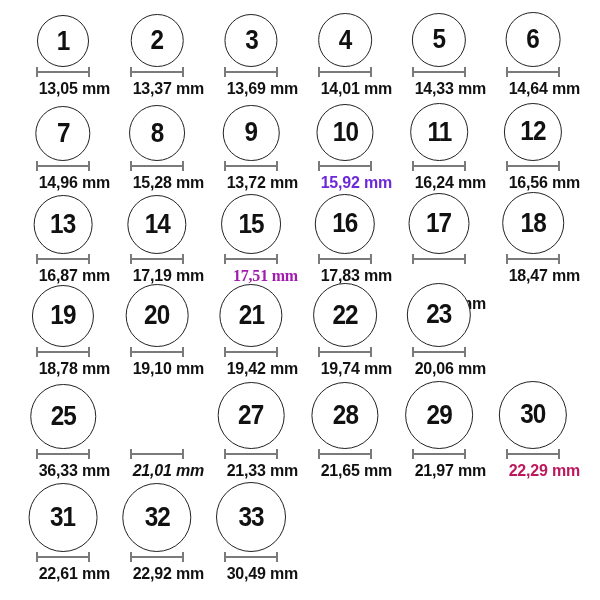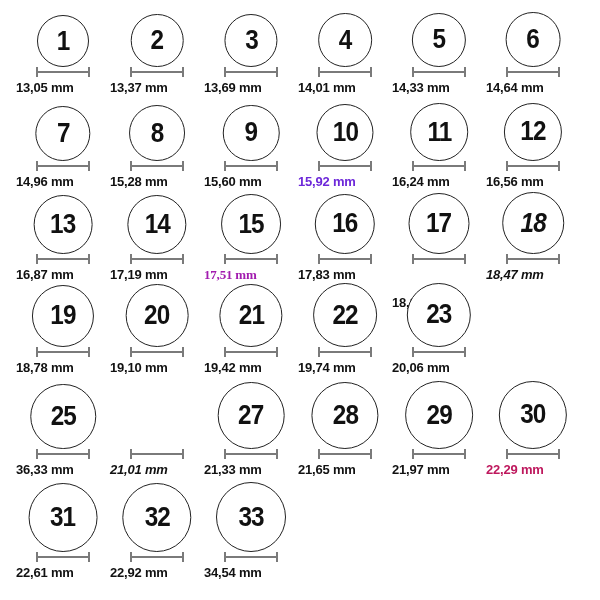--- a/index.html
+++ b/index.html
@@ -57,23 +57,23 @@
     right: 0;
     top: 50%;
     margin-top: -1px;
     height: 2px;
     background: #7a7a7a;
   }
   .diameter-label {
     position: absolute;
     left: 0;
     width: 94px;
-    text-align: left;
+    text-align: right;
     font-weight: bold;
-    font-size: 13px;
+    font-size: 16px;
     letter-spacing: -0.2px;
     color: #111111;
     white-space: nowrap;
   }
 </style>
 </head>
 <body>
 
 <div id="canvas" style="background: rgb(255, 255, 255);">
     <div class="item" style="left: 16px; top: 15px; height: 82px;">
@@ -148,21 +148,21 @@
       </div>
       <div class="diameter-label" style="top: 68.9375px; color: rgb(17, 17, 17);">15,28 mm</div>
     </div>
     <div class="item" style="left: 204px; top: 104.5px; height: 86.5px;">
       <div class="circle" style="width: 56.5px; height: 56.5px; border-color: rgb(34, 34, 34);">
         <span class="size-number" style="color: rgb(17, 17, 17);">9</span>
       </div>
       <div class="measure" style="top: 56.5px; border-left-color: rgb(122, 122, 122); border-right-color: rgb(122, 122, 122);">
         <div class="bar" style="background: rgb(122, 122, 122);"></div>
       </div>
-      <div class="diameter-label" style="top: 69.5px; color: rgb(17, 17, 17);">15,60 mm</div>
+      <div class="diameter-label" style="top: 69.5px; color: rgb(17, 17, 17);">13,72 mm</div>
     </div>
     <div class="item" style="left: 298px; top: 103.938px; height: 87.0625px;">
       <div class="circle" style="width: 57.0625px; height: 57.0625px; border-color: rgb(34, 34, 34);">
         <span class="size-number" style="color: rgb(17, 17, 17);">10</span>
       </div>
       <div class="measure" style="top: 57.0625px; border-left-color: rgb(122, 122, 122); border-right-color: rgb(122, 122, 122);">
         <div class="bar" style="background: rgb(122, 122, 122);"></div>
       </div>
       <div class="diameter-label" style="top: 70.0625px; color: #6d28d9;">15,92 mm</div>
     </div>
@@ -222,21 +222,21 @@
     </div>
     <div class="item" style="left: 392px; top: 193px; height: 91px;">
       <div class="circle" style="width: 61px; height: 61px; border-color: rgb(34, 34, 34);">
         <span class="size-number" style="color: rgb(17, 17, 17);">17</span>
       </div>
       <div class="measure" style="top: 61px; border-left-color: rgb(122, 122, 122); border-right-color: rgb(122, 122, 122);">
         <div class="bar" style="background: rgb(122, 122, 122);"></div>
       </div>
       <div class="diameter-label" style="top: 74px; color: rgb(17, 17, 17); margin-top: 28px;">18,15 mm</div>
     </div>
-    <div class="item" style="left: 486px; top: 192.438px; height: 91.5625px; font-style: italic;">
+    <div class="item" style="left: 486px; top: 192.438px; height: 91.5625px;">
       <div class="circle" style="width: 61.5625px; height: 61.5625px; border-color: rgb(34, 34, 34);">
         <span class="size-number" style="color: rgb(17, 17, 17);">18</span>
       </div>
       <div class="measure" style="top: 61.5625px; border-left-color: rgb(122, 122, 122); border-right-color: rgb(122, 122, 122);">
         <div class="bar" style="background: rgb(122, 122, 122);"></div>
       </div>
       <div class="diameter-label" style="top: 74.5625px; color: rgb(17, 17, 17);">18,47 mm</div>
     </div>
     <div class="item" style="left: 16px; top: 284.875px; height: 92.125px;">
       <div class="circle" style="width: 62.125px; height: 62.125px; border-color: rgb(34, 34, 34);">
@@ -352,15 +352,15 @@
       </div>
       <div class="diameter-label" style="top: 82.4375px; color: rgb(17, 17, 17);">22,92 mm</div>
     </div>
     <div class="item" style="left: 204px; top: 482px; height: 100px;">
       <div class="circle" style="width: 70px; height: 70px; border-color: rgb(34, 34, 34);">
         <span class="size-number" style="color: rgb(17, 17, 17);">33</span>
       </div>
       <div class="measure" style="top: 70px; border-left-color: rgb(122, 122, 122); border-right-color: rgb(122, 122, 122);">
         <div class="bar" style="background: rgb(122, 122, 122);"></div>
       </div>
-      <div class="diameter-label" style="top: 83px; color: rgb(17, 17, 17);">34,54 mm</div>
+      <div class="diameter-label" style="top: 83px; color: rgb(17, 17, 17);">30,49 mm</div>
     </div>
   </div>
 
 </body></html>

